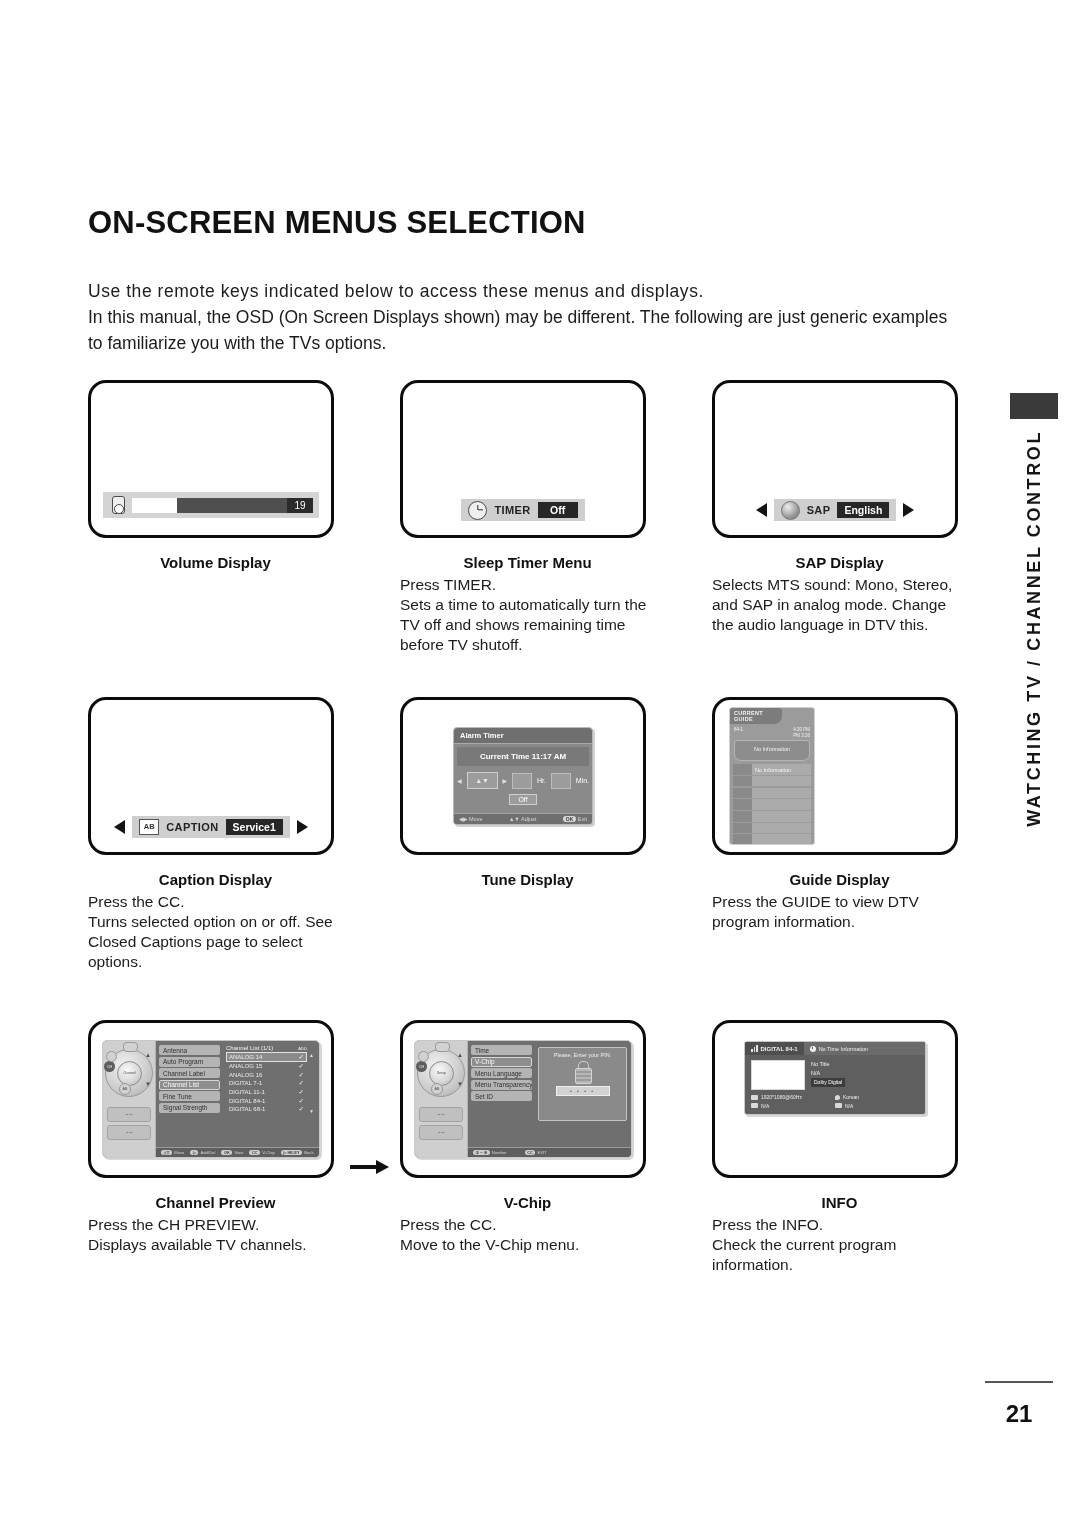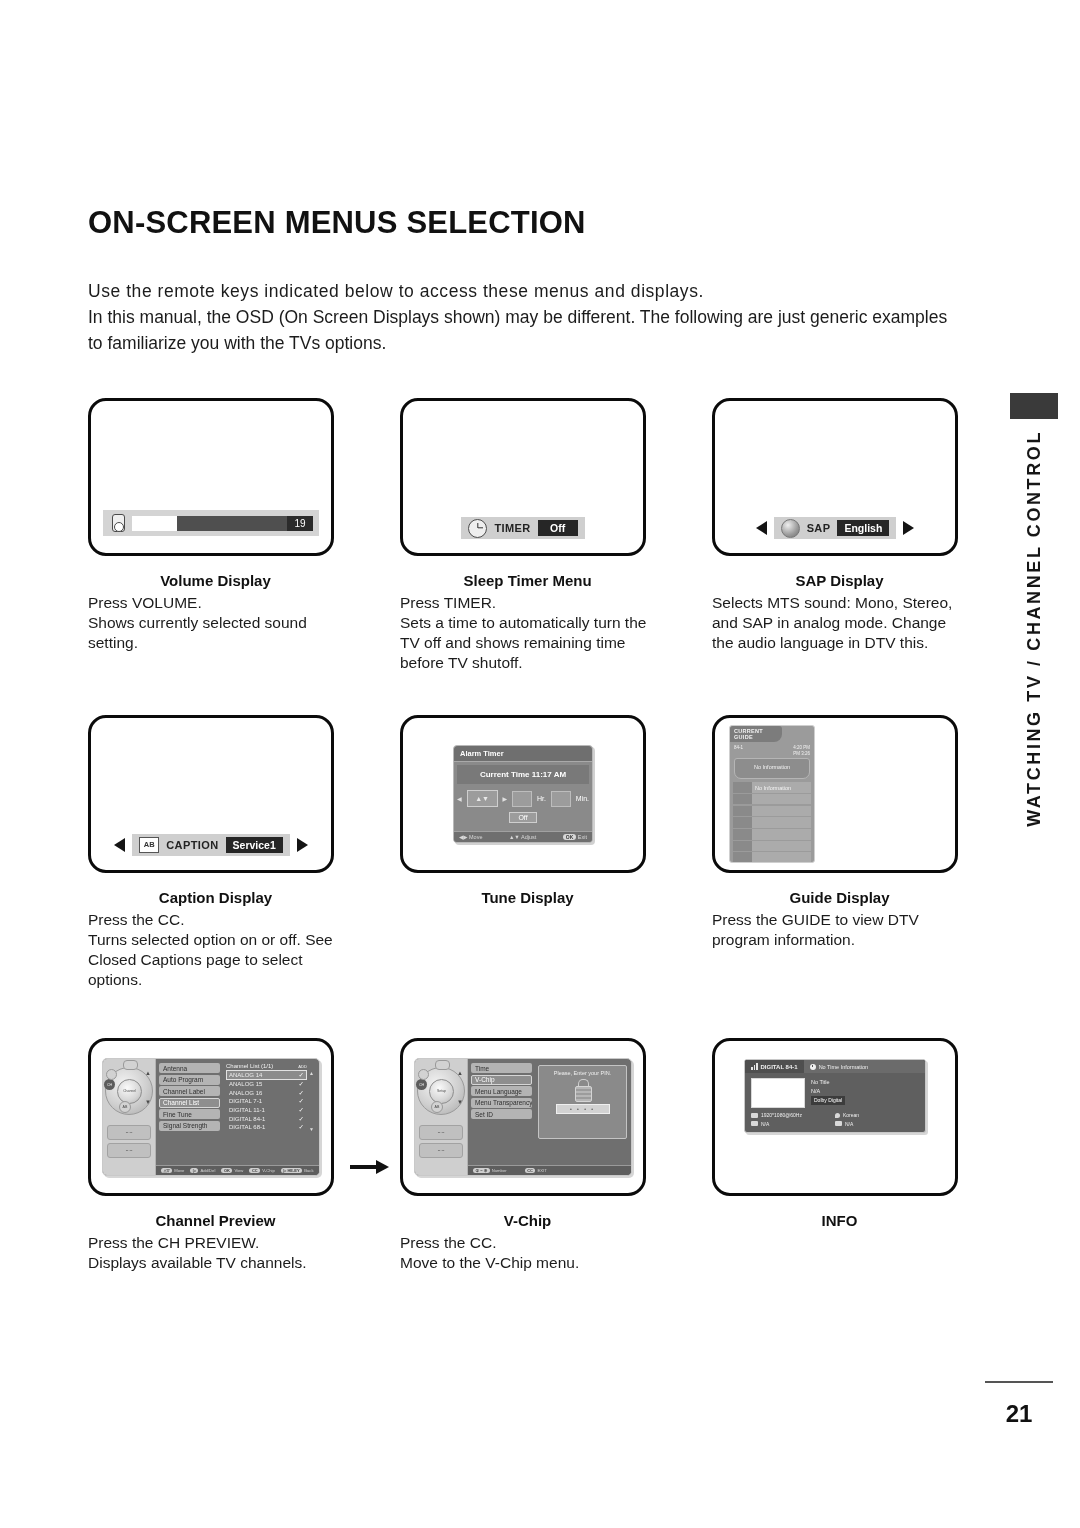--- a/index.html
+++ b/index.html
@@ -71,21 +71,21 @@
     letter-spacing: 2.6px;
     font-weight: 600;
     color: #161616;
     white-space: nowrap;
   }
 
   
   .grid {
     position: absolute;
     left: 88px;
-    top: 398px;
+    top: 380px;
     width: 880px;
   }
   .row {
     display: flex;
     gap: 57px;
     margin-bottom: 16px;
   }
   .cell { width: 255px; }
 
   .tv {
@@ -785,25 +785,20 @@
               <div class="body"></div>
                 <div class="dot"></div>
             </div>
             <div class="vol-track">
               <div class="vol-fill"></div>
               <div class="vol-num">19</div>
             </div>
           </div>
         </div>
         <div class="cap-title">Volume Display</div>
-        <div class="cap-body">
-          <div>Press VOLUME.</div>
-          <div>Shows currently selected sound</div>
-          <div>setting.</div>
-        </div>
       </div>
 
       <div class="cell">
         <div class="tv">
           <div class="osd-row">
             <div class="pill">
               <div class="clock-icon"></div>
               <span class="lbl">TIMER</span>
               <span class="val">Off</span>
             </div>
@@ -1150,20 +1145,25 @@
                   <div class="ln">
                       <span class="tiny-ico"></span>
                       <span>N/A</span>
                     </div>
                 </div>
               </div>
             </div>
           </div>
         </div>
         <div class="cap-title">INFO</div>
+        <div class="cap-body">
+          <div>Press the INFO.</div>
+          <div>Check the current program</div>
+          <div>information.</div>
+        </div>
       </div>
     </div>
   </div>
 
   <div class="flow-arrow">
     <div class="shaft"></div>
       <div class="head"></div>
   </div>
 
   <div class="footer-rule"></div>

